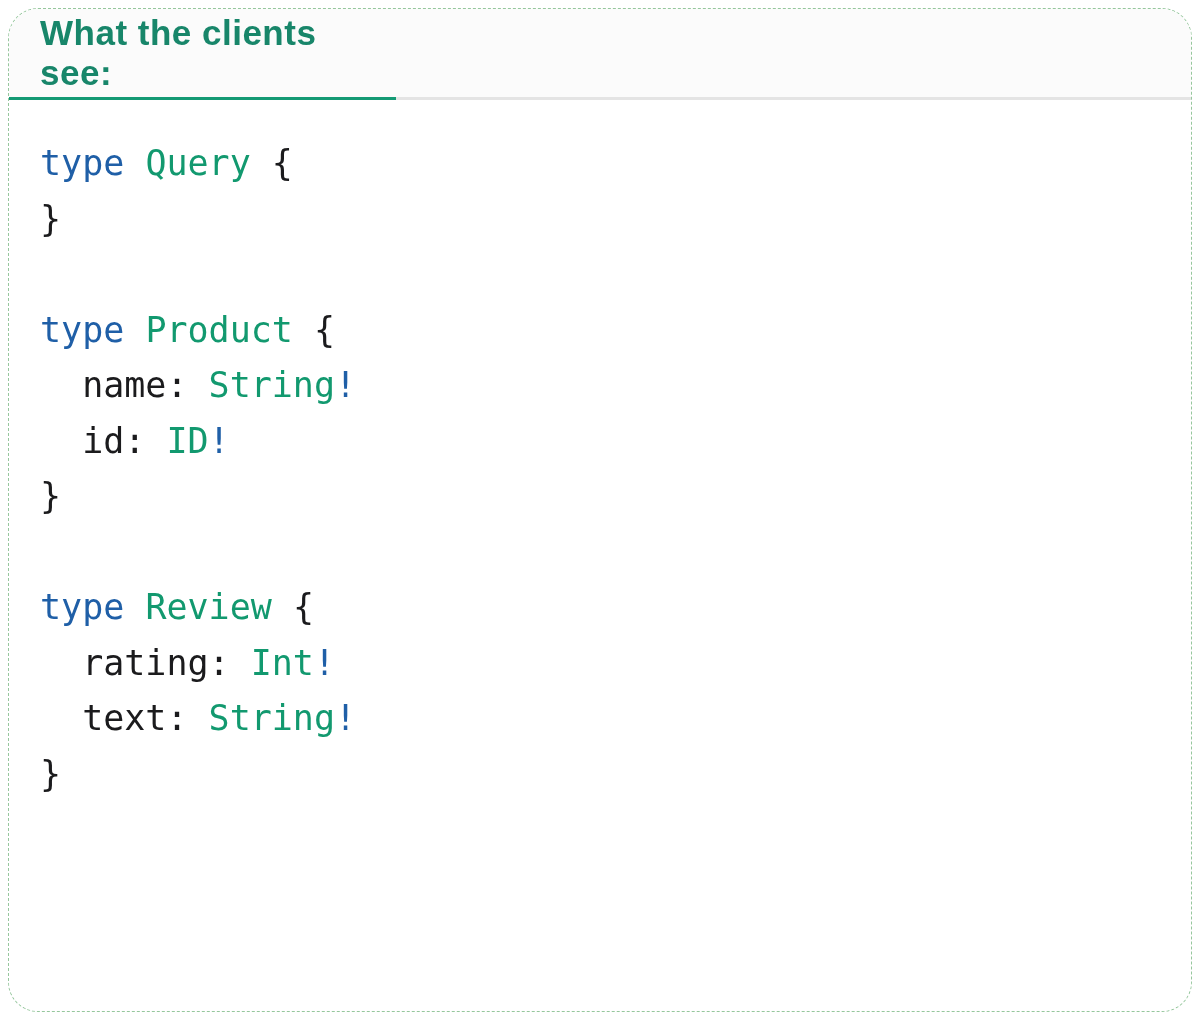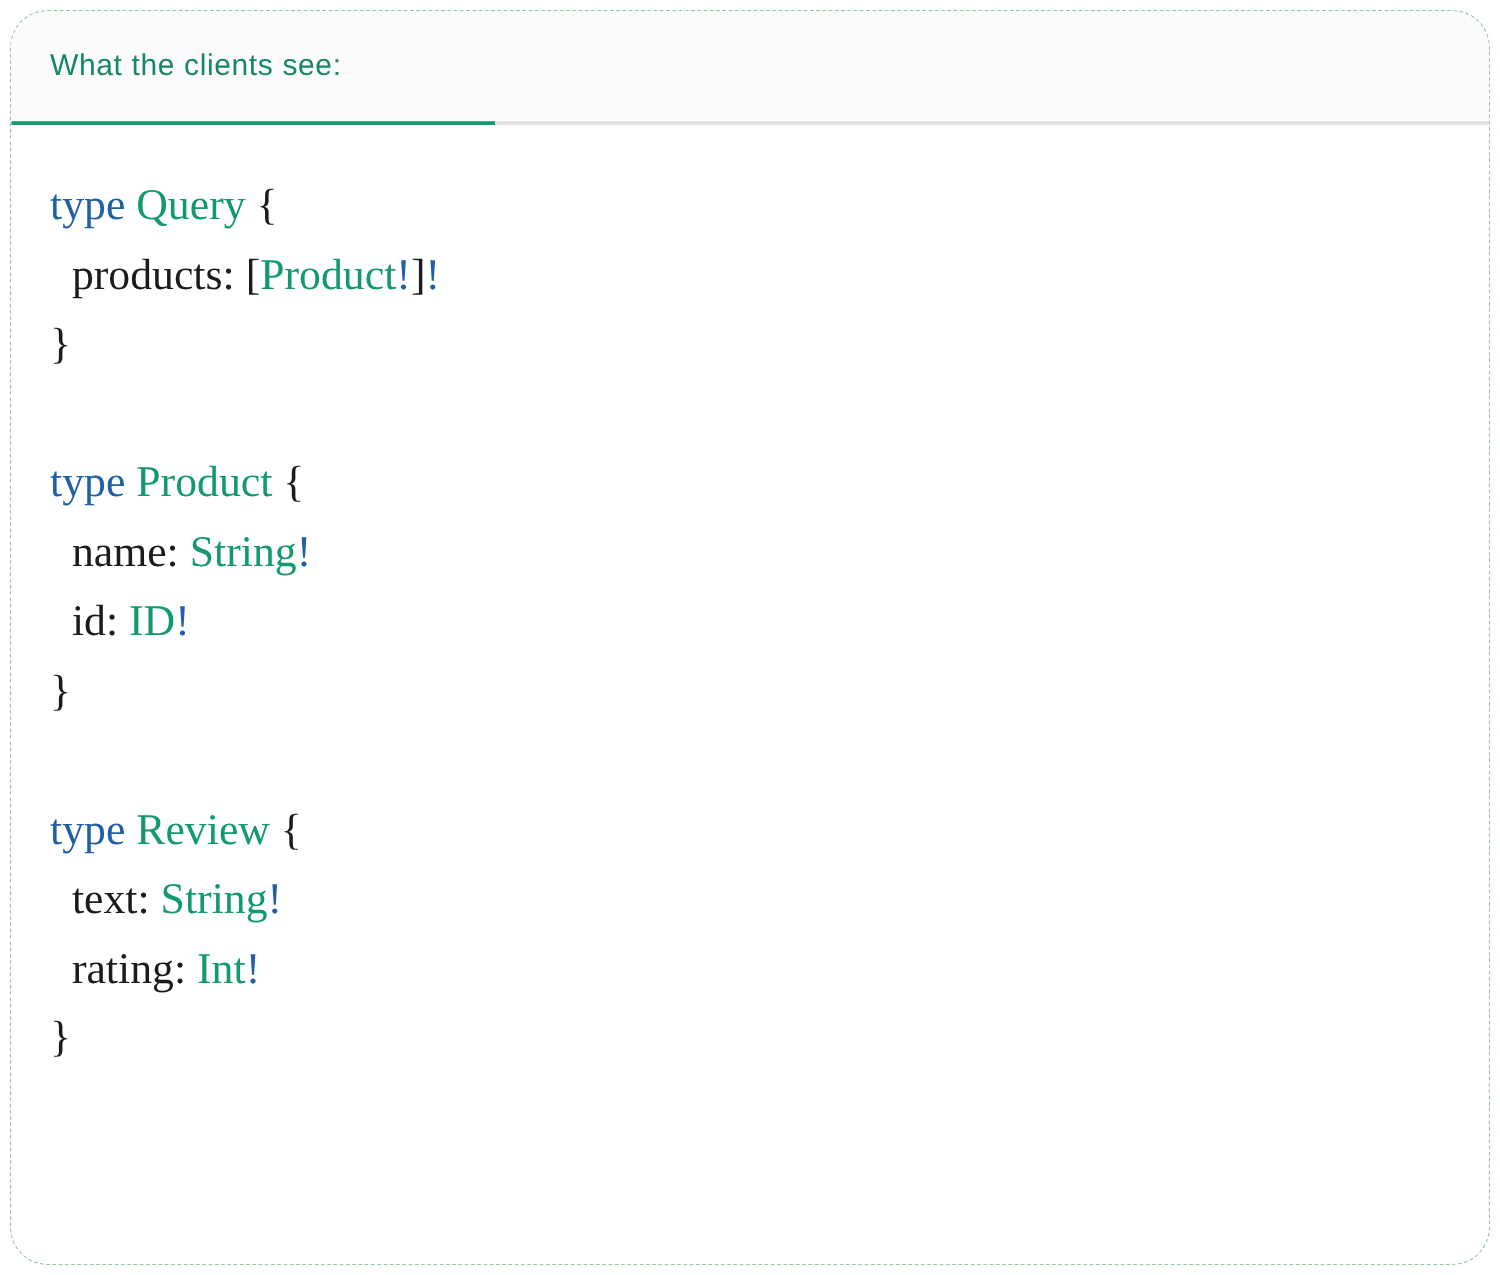--- a/index.html
+++ b/index.html
@@ -46,63 +46,61 @@
     width: 387px;
     box-sizing: border-box;
     display: flex;
     align-items: center;
     padding-left: 31px;
     border-bottom: 3px solid var(--accent-teal);
     cursor: pointer;
   }
   .tab-label {
     color: var(--title-green);
-    font-size: 24px;
-    font-weight: 400;
+    font-size: 35px;
+    font-weight: 700;
     letter-spacing: 0.5px;
   }
   .code-panel {
     padding: 36px 31px 0 31px;
     background: var(--card-bg);
   }
   .code-block {
     font-family: "DejaVu Sans Mono", "Liberation Mono", monospace;
     font-size: 35px;
     line-height: 55.5px;
     color: var(--code-text);
   }
   .code-line {
     min-height: 55.5px;
     white-space: pre;
-    font-family: Liberation Serif, serif;
   }
   .tok-keyword { color: var(--keyword-blue); }
   .tok-typename { color: var(--typename-green); }
   .tok-plain { color: var(--code-text); }
   .tok-bang { color: var(--keyword-blue); }
 </style>
 </head>
 <body>
 
 <div class="card">
   <div class="tabbar">
     <div class="tab">
       <span class="tab-label">What the clients see:</span>
     </div>
   </div>
   <div class="code-panel">
     <div class="code-block">
         <div class="code-line"><span class="tok-keyword">type</span><span class="tok-plain"> </span><span class="tok-typename">Query</span><span class="tok-plain"> {</span></div>
-        <div class="code-line"><span class="tok-plain">  products: [</span><span class="tok-typename">Product</span><span class="tok-bang">!</span><span class="tok-plain">]</span><span class="tok-bang">!</span></div>
         <div class="code-line"><span class="tok-plain">}</span></div>
         <div class="code-line"></div>
         <div class="code-line"><span class="tok-keyword">type</span><span class="tok-plain"> </span><span class="tok-typename">Product</span><span class="tok-plain"> {</span></div>
         <div class="code-line"><span class="tok-plain">  name: </span><span class="tok-typename">String</span><span class="tok-bang">!</span></div>
         <div class="code-line"><span class="tok-plain">  id: </span><span class="tok-typename">ID</span><span class="tok-bang">!</span></div>
         <div class="code-line"><span class="tok-plain">}</span></div>
         <div class="code-line"></div>
         <div class="code-line"><span class="tok-keyword">type</span><span class="tok-plain"> </span><span class="tok-typename">Review</span><span class="tok-plain"> {</span></div>
+        <div class="code-line"><span class="tok-plain">  rating: </span><span class="tok-typename">Int</span><span class="tok-bang">!</span></div>
         <div class="code-line"><span class="tok-plain">  text: </span><span class="tok-typename">String</span><span class="tok-bang">!</span></div>
-        <div class="code-line"><span class="tok-plain">  rating: </span><span class="tok-typename">Int</span><span class="tok-bang">!</span></div>
         <div class="code-line"><span class="tok-plain">}</span></div>
       </div>
   </div>
 </div>
 
 </body></html>

